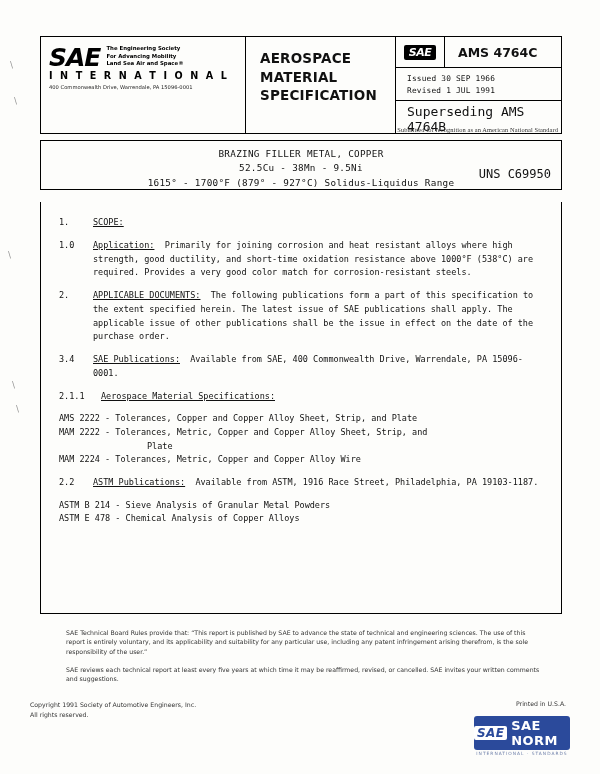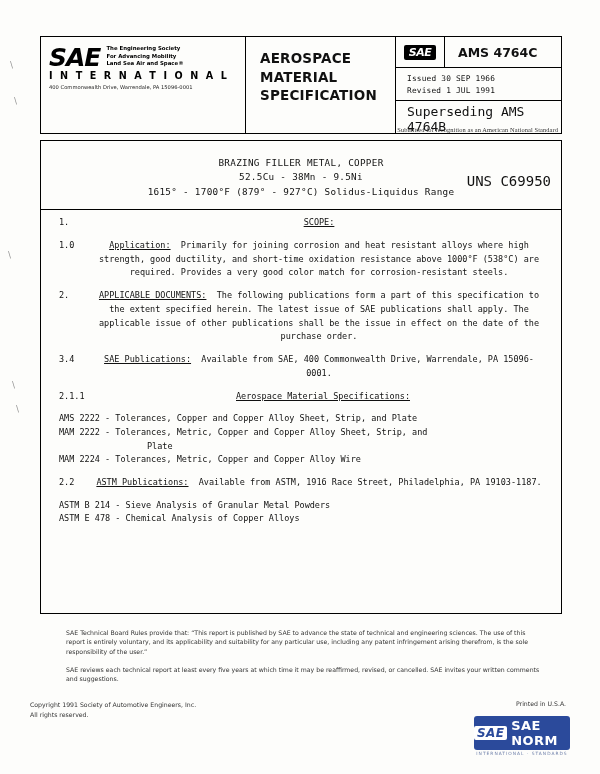--- a/index.html
+++ b/index.html
@@ -141,52 +141,52 @@
     font-size: 6.4px;
     color: #333;
     letter-spacing: 0.1px;
     margin-top: 10px;
   }
 
   
   .title-box {
     position: absolute;
     left: 40px; top: 140px;
-    width: 522px; height: 70px;
+    width: 522px; height: 50px;
     border: 1px solid #000;
     box-sizing: border-box;
-    padding-top: 15px;
+    padding-top: 6px;
   }
   .title-box .line {
     text-align: center;
     font-size: 9.3px;
     line-height: 1.55;
     letter-spacing: 0.3px;
   }
   .uns {
     position: absolute;
-    right: 10px; bottom: 20px;
-    font-size: 14px;
+    right: 10px; bottom: 8px;
+    font-size: 12px;
   }
 
   
   .body-box {
     position: absolute;
     left: 40px; top: 202px;
     width: 522px; height: 412px;
     border: 1px solid #000;
     border-top: none;
     box-sizing: border-box;
     padding: 14px 16px 0 18px;
   }
   .blk { margin-bottom: 9px; font-size: 8.5px; line-height: 1.62; }
   .row { display: flex; }
   .num { width: 34px; flex: none; }
   .num.wide { width: 42px; }
-  .txt { flex: 1; text-align: center; }
+  .txt { flex: 1; text-align: left; }
   .u { text-decoration: underline; }
   .indent-1 { }
   .tight { line-height: 1.6; }
 
   
   .footer-note {
     position: absolute;
     left: 66px; top: 628px;
     width: 474px;
     font-family: "DejaVu Sans", sans-serif;

